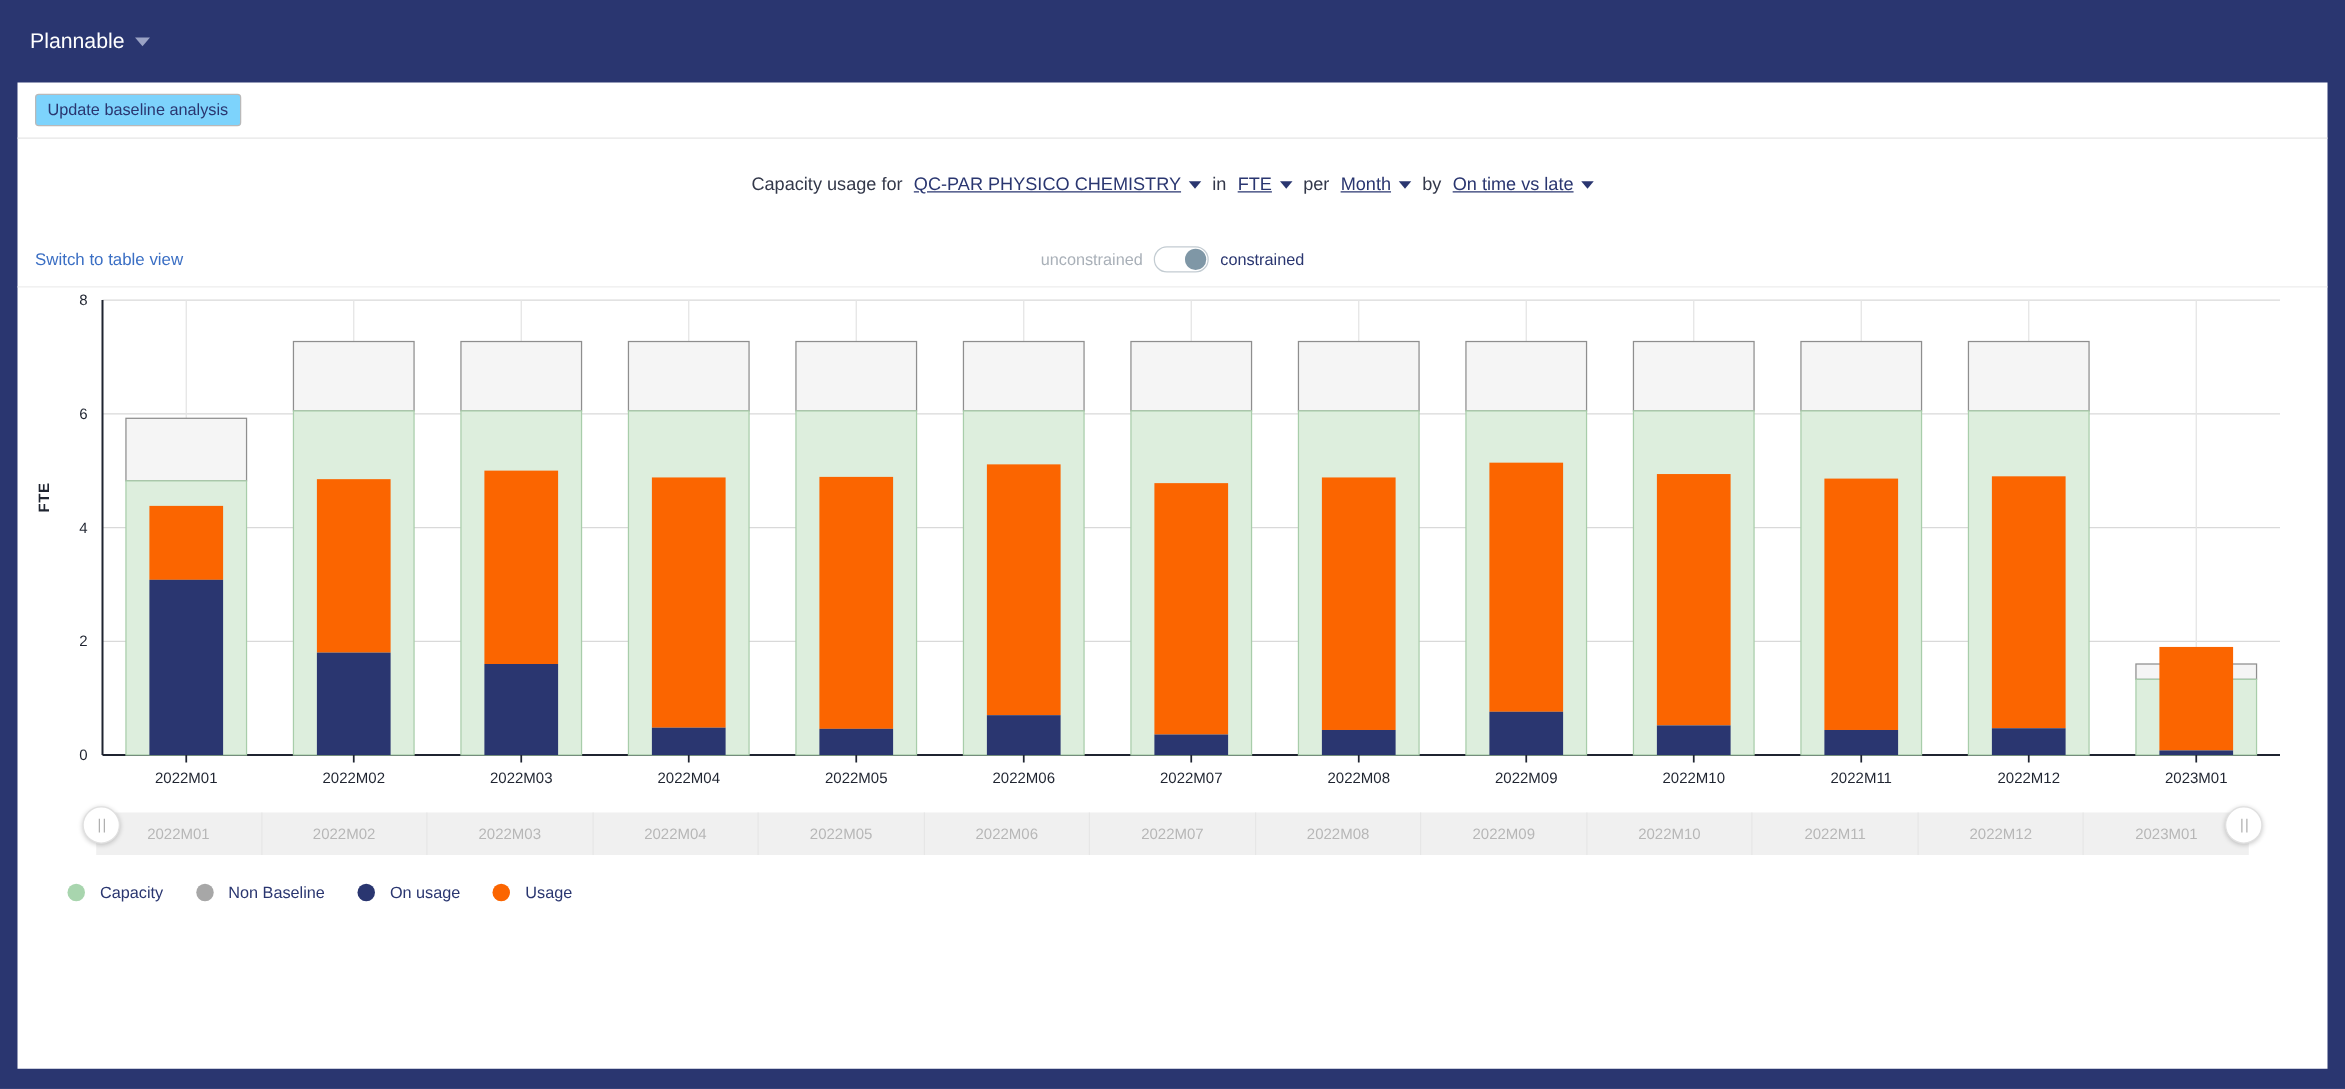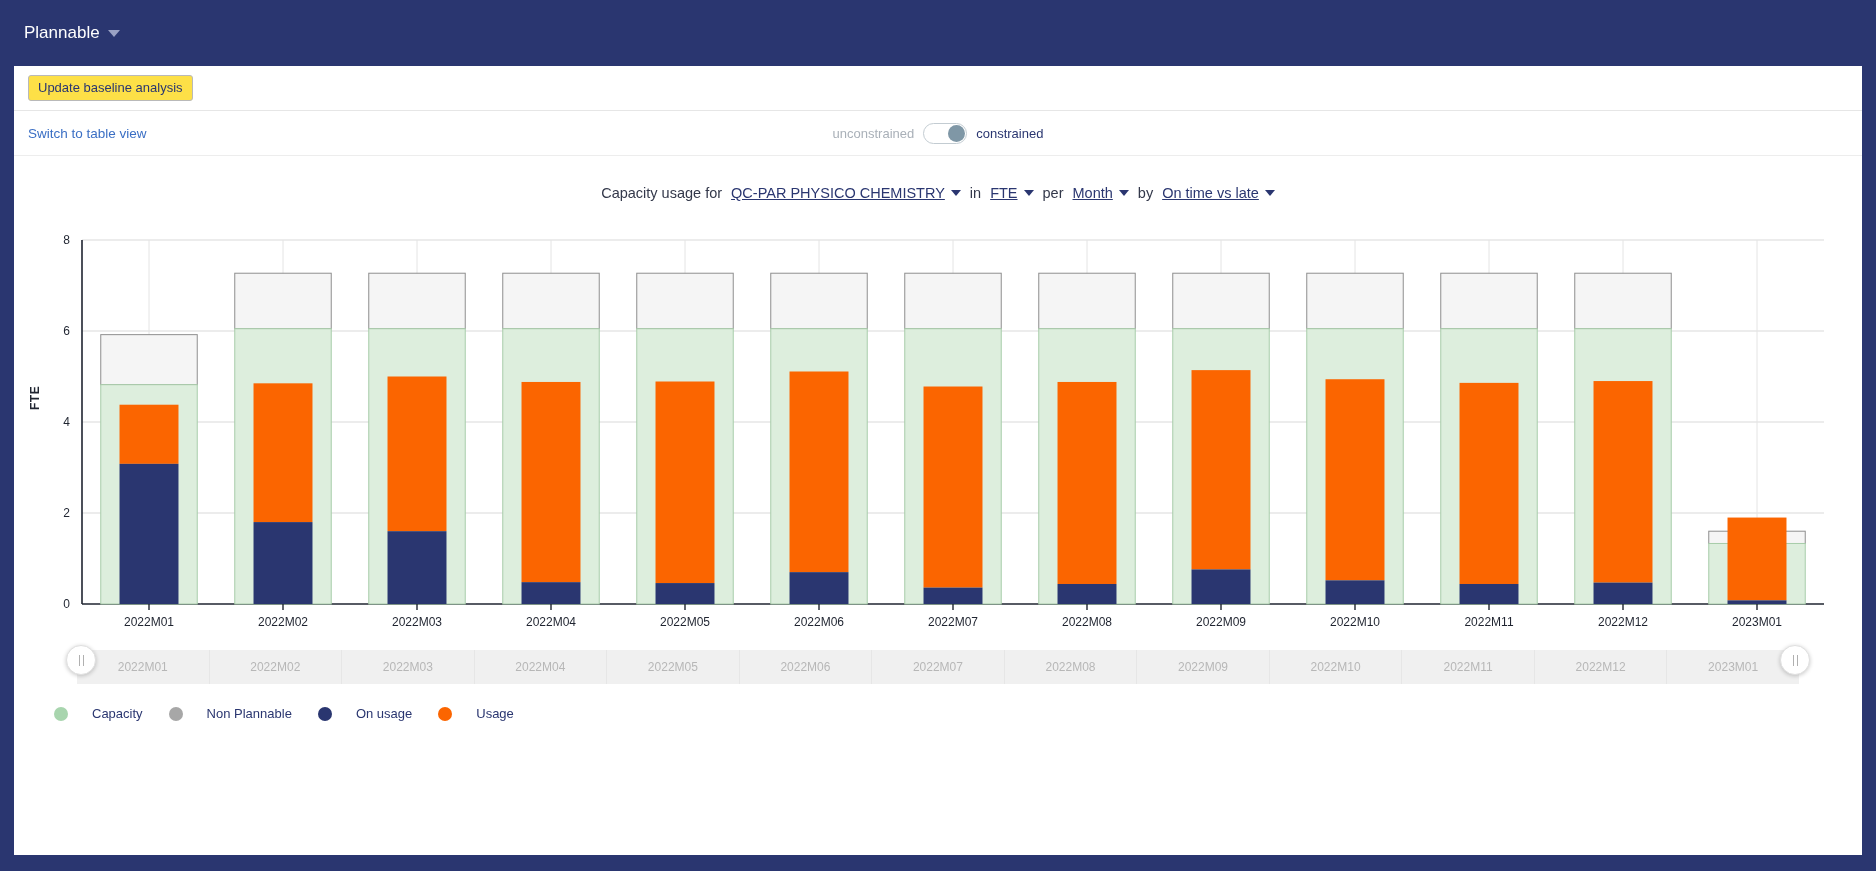--- a/index.html
+++ b/index.html
@@ -54,21 +54,21 @@
     position: relative;
     height: 45px;
     display: flex; align-items: center;
     padding-left: 14px;
     border-bottom: 1px solid #e6e6e6;
   }
   #update-baseline-button {
     font-family: "Liberation Sans", sans-serif;
     font-size: 13px;
     color: #2a3670;
-    background: #fde047;
+    background: #7dd3fc;
     border: 1px solid #b9b9b9;
     border-radius: 3px;
     padding: 5px 9px;
     cursor: pointer;
     line-height: 1.1;
   }
   #baseline-status {
     position: absolute;
     left: 0; right: 0;
     text-align: center;
@@ -211,51 +211,40 @@
   #range-handle-right { right: 34px; }
 
   
   #chart-legend {
     display: flex; align-items: center;
     gap: 26px;
     padding: 22px 0 0 40px;
     font-size: 13px;
     color: #2a3670;
   }
-  .legend-item { display: flex; align-items: center; gap: 24px; cursor: pointer; }
+  .legend-item { display: flex; align-items: center; gap: 12px; cursor: pointer; }
   .legend-swatch {
     width: 14px; height: 14px; border-radius: 50%;
     display: inline-block;
   }
 </style>
 </head>
 <body>
 
 <div id="app-header">
   <div id="view-selector">
     <span>Plannable</span>
     <span class="caret-down"></span>
   </div>
 </div>
 
 <div id="content-panel">
 
   <div id="toolbar-row">
     <button id="update-baseline-button">Update baseline analysis</button>
-  </div>
-
-  <div id="subtoolbar-row">
-    <a id="switch-table-view-link" href="#">Switch to table view</a>
-    <div id="constraint-toggle-group">
-      <span id="toggle-label-unconstrained">unconstrained</span>
-      <div id="constraint-toggle">
-        <span class="knob"></span>
-      </div>
-      <span id="toggle-label-constrained">constrained</span>
-    </div>
   </div>
 
   <div id="filter-bar">
     <span class="plain">Capacity usage for</span>
     <span class="filter-control">
       <span class="filter-value">QC-PAR PHYSICO CHEMISTRY</span>
       <span class="filter-caret"></span>
     </span>
     <span class="plain">in</span>
     <span class="filter-control">
@@ -265,20 +254,31 @@
     <span class="plain">per</span>
     <span class="filter-control">
       <span class="filter-value">Month</span>
       <span class="filter-caret"></span>
     </span>
     <span class="plain">by</span>
     <span class="filter-control">
       <span class="filter-value">On time vs late</span>
       <span class="filter-caret"></span>
     </span>
+  </div>
+
+  <div id="subtoolbar-row">
+    <a id="switch-table-view-link" href="#">Switch to table view</a>
+    <div id="constraint-toggle-group">
+      <span id="toggle-label-unconstrained">unconstrained</span>
+      <div id="constraint-toggle">
+        <span class="knob"></span>
+      </div>
+      <span id="toggle-label-constrained">constrained</span>
+    </div>
   </div>
 
   <div id="chart-area">
     <div id="y-axis-title">FTE</div>
     <svg id="chart-canvas" viewBox="0 0 1848 420" preserveAspectRatio="none">
         <line x1="68" x2="1810" y1="374" y2="374" stroke="#1f2430" stroke-width="1.6"></line>
         <text x="56" y="378" text-anchor="end" font-family="&quot;Liberation Sans&quot;, sans-serif" font-size="12" fill="#1f2430">0</text>
         <line x1="68" x2="1810" y1="283" y2="283" stroke="#d9d9d9" stroke-width="1"></line>
         <text x="56" y="287" text-anchor="end" font-family="&quot;Liberation Sans&quot;, sans-serif" font-size="12" fill="#1f2430">2</text>
         <line x1="68" x2="1810" y1="192" y2="192" stroke="#d9d9d9" stroke-width="1"></line>
@@ -409,21 +409,21 @@
     </div>
   </div>
 
   <div id="chart-legend">
       <div class="legend-item">
         <span class="legend-swatch" style="background: rgb(168, 213, 174);"></span>
         <span>Capacity</span>
       </div>
       <div class="legend-item">
         <span class="legend-swatch" style="background: rgb(167, 167, 167);"></span>
-        <span>Non Plannable</span>
+        <span>Non Baseline</span>
       </div>
       <div class="legend-item">
         <span class="legend-swatch" style="background: rgb(42, 54, 112);"></span>
         <span>On usage</span>
       </div>
       <div class="legend-item">
         <span class="legend-swatch" style="background: rgb(251, 101, 0);"></span>
         <span>Usage</span>
       </div>
     </div>

